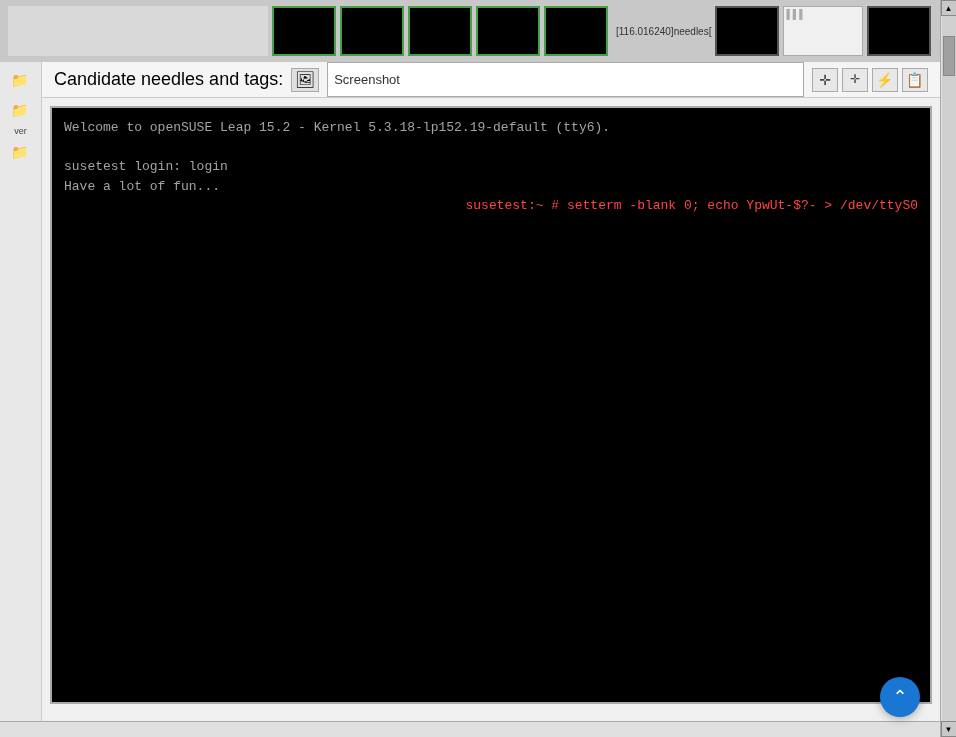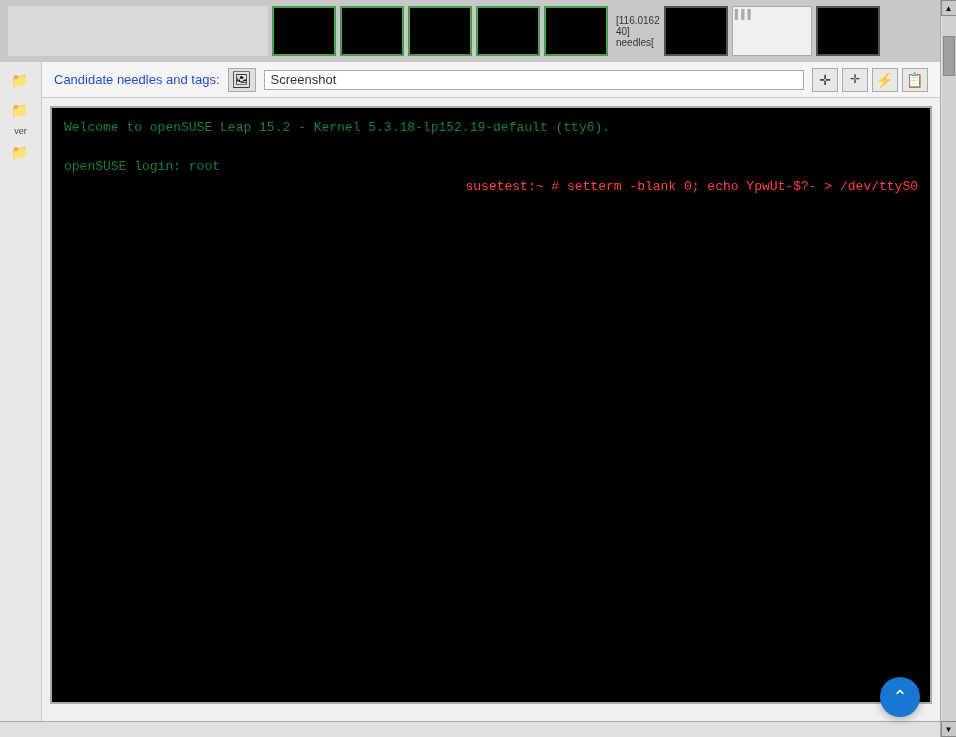--- a/index.html
+++ b/index.html
@@ -43,21 +43,21 @@
       position: relative;
       overflow: hidden;
     }
 
     .thumb-item.active {
       border-color: #4a9f4a;
     }
 
     .thumb-side-info {
       display: flex;
-      flex-direction: column;
+      flex-direction: row;
       font-size: 10px;
       color: #333;
       margin-left: 4px;
     }
 
     .thumb-text-block {
       width: 80px;
       height: 50px;
       background: #f0f0f0;
       border: 1px solid #aaa;
@@ -165,39 +165,39 @@
       height: 36px;
       background: #f5f5f5;
       border-bottom: 1px solid #ccc;
       display: flex;
       align-items: center;
       padding: 0 12px;
       gap: 8px;
     }
 
     .candidate-label {
-      font-size: 13px;
-      color: #1d4ed8;
+      font-size: 18px;
+      color: #000000;
       white-space: nowrap;
     }
 
     .candidate-image-btn {
       width: 28px;
       height: 24px;
       background: #e0e0e0;
       border: 1px solid #aaa;
       display: flex;
       align-items: center;
       justify-content: center;
       cursor: pointer;
     }
 
     .candidate-input {
       flex: 1;
-      height: 20px;
+      height: 35px;
       border: 1px solid #aaa;
       background: #fff;
       padding: 0 6px;
       font-size: 13px;
       color: #333;
       outline: none;
     }
 
     .toolbar-buttons {
       display: flex;
@@ -239,21 +239,21 @@
       line-height: 1.5;
       white-space: pre;
     }
 
     .term-red {
       color: #ff4444;
       text-align: right;
     }
 
     .term-white {
-      color: #15803d;
+      color: #a3a3a3;
     }
 
     
     .fab {
       position: absolute;
       bottom: 20px;
       right: 36px;
       width: 40px;
       height: 40px;
       border-radius: 50%;
@@ -342,21 +342,22 @@
         <div class="toolbar-btn">
           <span>📋</span>
         </div>
       </div>
     </div>
 
     <div class="terminal-wrapper">
       <div class="terminal">
         <div class="terminal-line term-white">Welcome to openSUSE Leap 15.2 - Kernel 5.3.18-lp152.19-default (tty6).</div>
         <div class="terminal-line term-white">&nbsp;</div>
-        <div class="terminal-line term-white">openSUSE login: root</div>
+        <div class="terminal-line term-white">susetest login: login</div>
+        <div class="terminal-line term-white">Have a lot of fun...</div>
         <div class="terminal-line term-red">susetest:~ # setterm -blank 0; echo YpwUt-$?- &gt; /dev/ttyS0</div>
       </div>
     </div>
 
   </div>
 
 </div>
 
 <div class="fab">
   <span style="font-size:18px;">⌃</span>

